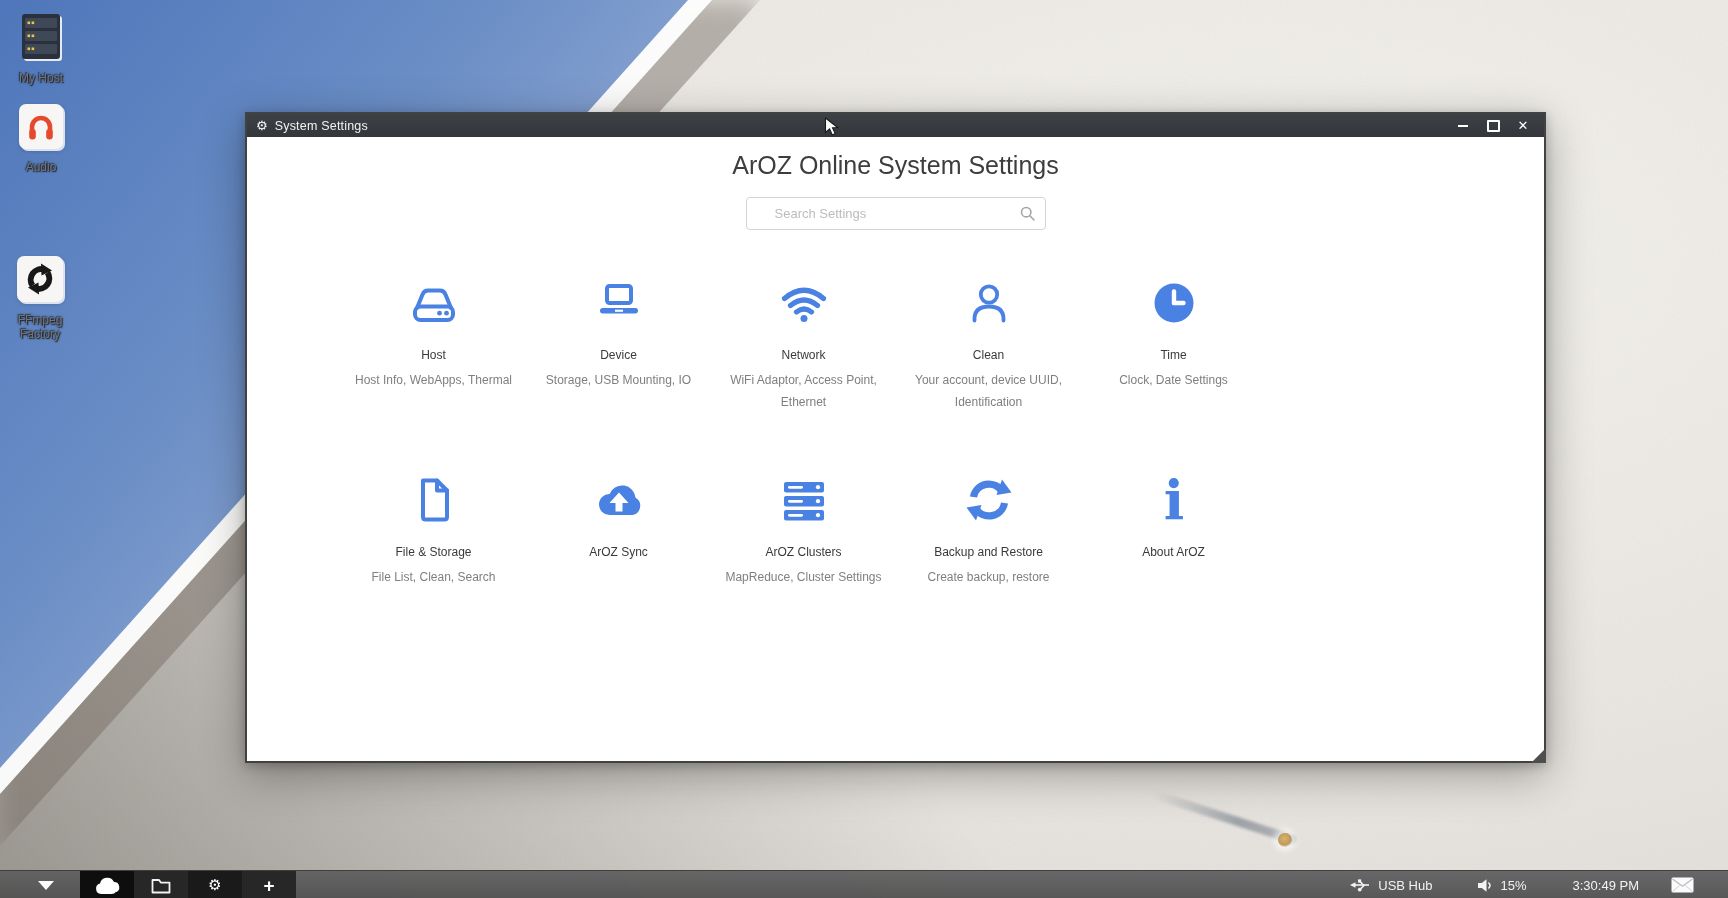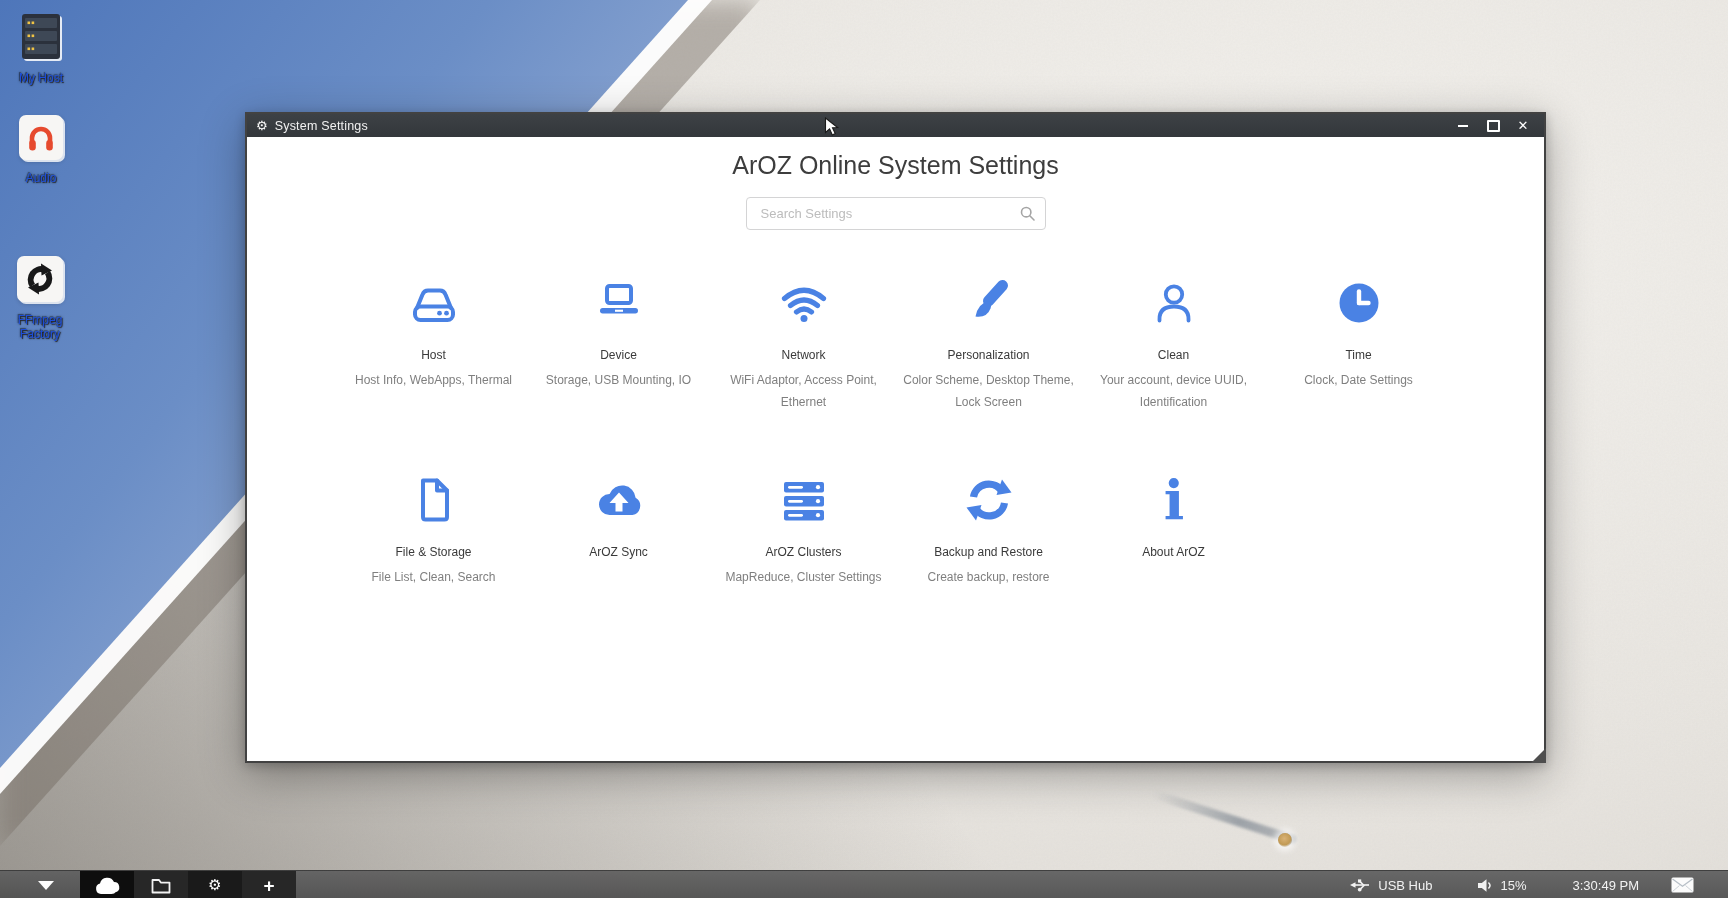--- a/index.html
+++ b/index.html
@@ -23,45 +23,45 @@
     background:linear-gradient(128deg,#4e76ba 0%,#6b8ec6 38%,#93abd4 68%,#c3cfe4 96%);}
   .wire-shadow{position:absolute;z-index:6;left:1146px;top:836px;width:150px;height:9px;
     background:linear-gradient(90deg,rgba(86,100,116,0) 0%,rgba(86,100,116,.5) 60%,rgba(86,100,116,.35) 100%);
     transform:rotate(18deg);transform-origin:right center;border-radius:5px;filter:blur(1.5px);}
   .nail{position:absolute;z-index:7;left:1278px;top:833px;width:14px;height:14px;border-radius:50%;
     background:radial-gradient(circle at 45% 40%, #d9b276 0%, #c19a55 55%, rgba(230,222,206,.0) 75%);
     box-shadow:0 0 6px 4px rgba(255,255,255,.65);}
   
   .desk-icon{position:absolute;width:82px;text-align:center;z-index:10;cursor:default;}
   .desk-icon .tile{display:flex;align-items:center;justify-content:center;margin:0 auto;}
-  .desk-icon .lbl{margin-top:11px;font-size:12px;color:#1d4ed8;line-height:14px;
+  .desk-icon .lbl{margin-top:11px;font-size:12px;color:#737373;line-height:14px;
     text-shadow:1px 1px 1px #222,-1px -1px 1px rgba(0,0,0,.45),0 0 3px rgba(0,0,0,.6);}
   .di-host{left:0;top:13px;}
-  .di-audio{left:0;top:115px;text-align:center;}
+  .di-audio{left:0;top:104px;text-align:center;}
   .di-ffmpeg{left:-1px;top:215px;margin-top:41px;}
   .soft-tile{background:#f7f6f4;border-radius:7px;box-shadow:2px 2px 0 rgba(255,255,255,.8),1px 2px 4px rgba(0,0,0,.18);
     display:flex;align-items:center;justify-content:center;}
   
   .window{position:absolute;left:245px;top:112px;width:1301px;height:651px;z-index:20;
     background:#fff;border:2px solid #424242;box-sizing:border-box;
     box-shadow:0 12px 42px rgba(0,0,0,.32), 0 3px 10px rgba(0,0,0,.22);}
   .titlebar{height:23px;background:linear-gradient(#3d4145,#33373b);display:flex;align-items:center;
     padding:0 8px 0 9px;color:#f1f1f1;}
   .titlebar .gear{font-size:13px;line-height:13px;margin-right:7px;color:#fafafa;}
   .titlebar .wtitle{font-size:12.5px;letter-spacing:.2px;}
   .win-controls{margin-left:auto;display:flex;align-items:center;gap:16px;padding-right:6px;}
   .wc{display:flex;align-items:center;justify-content:center;width:14px;height:14px;cursor:pointer;}
   .min-glyph{width:10px;height:2px;background:#fff;}
   .max-glyph{width:9px;height:8px;border:2px solid #fff;border-radius:1px;}
   .close-glyph{font-size:13px;font-weight:bold;color:#fff;line-height:13px;}
   .win-content{height:626px;overflow:hidden;text-align:center;}
   .page-title{margin:14px 0 0;font-size:25px;font-weight:normal;color:#3d3d3d;}
   .searchwrap{position:relative;width:300px;margin:17px auto 0;}
   .searchwrap input{width:100%;height:33px;box-sizing:border-box;border:1px solid #d4d4d5;border-radius:4px;
-    padding:0 34px 0 14px;font-size:13px;color:#444;outline:none;font-family:inherit;}
+    padding:0 34px 0 28px;font-size:13px;color:#444;outline:none;font-family:inherit;}
   .searchwrap input::placeholder{color:#bcbcbc;}
   .search-ic{position:absolute;right:11px;top:9px;}
   .grid{margin:42px 0 0 94px;display:flex;}
   .grid.row2{margin-top:56px;}
   .card{width:185px;flex:0 0 185px;cursor:pointer;}
   .card .icn{height:62px;display:flex;align-items:center;justify-content:center;}
   .card .ct{margin:9px auto 0;font-size:12px;color:#3a3a3a;line-height:24px;}
   .card .ct.t-wrap{max-width:130px;}
   .card .cs{margin:2px auto 0;font-size:12px;color:#7f7f7f;line-height:22px;max-width:182px;}
   .blue-s{stroke:#4a82e4;fill:none;stroke-width:4;stroke-linecap:round;stroke-linejoin:round;}
@@ -212,30 +212,20 @@
           </g>
           <circle class="blue-f" cx="28" cy="43.5" r="3.5"></circle>
         </svg>
           </div>
         <div class="ct">Network</div>
         <div class="cs">WiFi Adaptor, Access Point, Ethernet</div>
       </div>
       <div class="card">
         <div class="icn">
             <svg width="56" height="56" viewBox="0 0 56 56">
-          <line x1="41.5" y1="10.5" x2="27.5" y2="26" stroke="#4a82e4" stroke-width="11" stroke-linecap="round"></line>
-          <path class="blue-f" d="M27.5 26 Q17 28.5 14.5 41.5 Q26 43 29.5 33.5 Q31.5 28 27.5 26 Z"></path>
-        </svg>
-          </div>
-        <div class="ct">Personalization</div>
-        <div class="cs">Color Scheme, Desktop Theme, Lock Screen</div>
-      </div>
-      <div class="card">
-        <div class="icn">
-            <svg width="56" height="56" viewBox="0 0 56 56">
           <circle class="blue-s" style="stroke-width:3.8" cx="28" cy="19.5" r="8.2"></circle>
           <path class="blue-s" style="stroke-width:3.8" d="M13.5 45.5 v-1.5 q0 -12.5 14.5 -12.5 q14.5 0 14.5 12.5 v1.5"></path>
         </svg>
           </div>
         <div class="ct">Clean</div>
         <div class="cs">Your account, device UUID, Identification</div>
       </div>
       <div class="card">
         <div class="icn">
             <svg width="56" height="56" viewBox="0 0 56 56">

